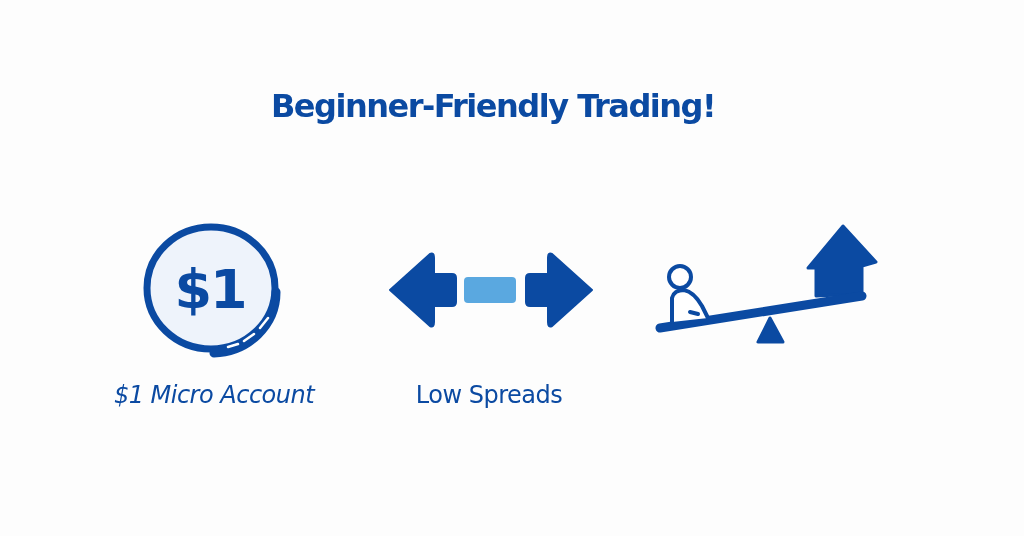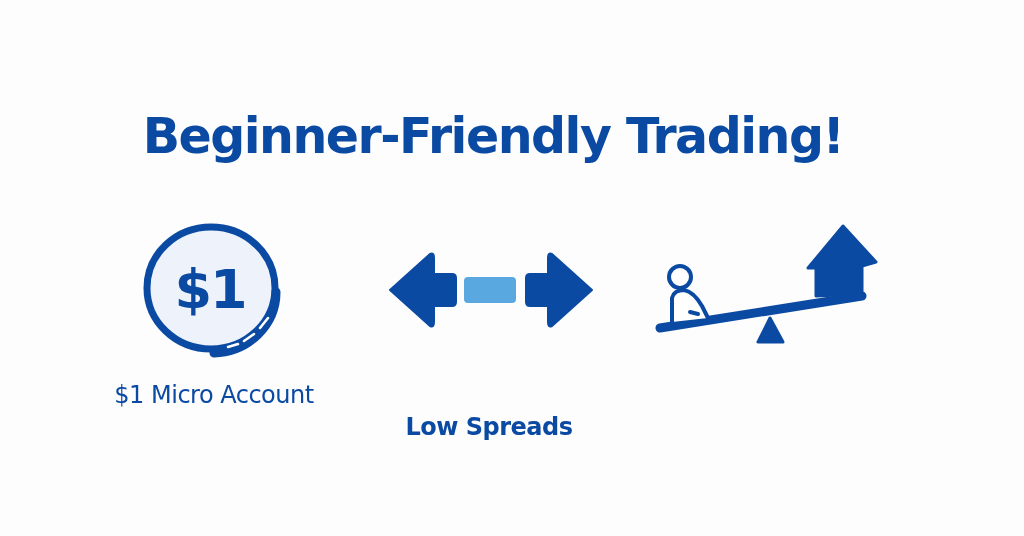--- a/index.html
+++ b/index.html
@@ -14,44 +14,44 @@
       position: relative;
       width: 1024px;
       height: 536px;
       background: #fdfdfd;
       font-family: "DejaVu Sans", "Liberation Sans", sans-serif;
       color: #0d47a1;
     }
     .title {
       position: absolute;
       left: 0;
-      top: 108px;
+      top: 87px;
       width: 986px;
       text-align: center;
-      font-size: 49px;
+      font-size: 32px;
       font-weight: bold;
       letter-spacing: -1.5px;
       color: #0b4aa2;
     }
     .feature-icon {
       position: absolute;
     }
     .feature-label {
       position: absolute;
       font-size: 24px;
       color: #0b4aa2;
       white-space: nowrap;
       text-align: center;
       letter-spacing: -0.5px;
     }
-    .feature-label.bold { font-weight: bold; margin-top: 32px; }
+    .feature-label.bold { font-weight: normal; }
     #coin-icon { left: 140px; top: 222px; width: 146px; height: 138px; }
     #spread-icon { left: 386px; top: 250px; width: 210px; height: 80px; }
     #leverage-icon { left: 650px; top: 222px; width: 232px; height: 125px; }
-    #label-micro { left: 98px; top: 381px; width: 232px; }
+    #label-micro { left: 98px; top: 381px; width: 232px; font-style: italic; }
     #label-spreads { left: 394px; top: 381px; width: 190px; }
     #label-leverage { left: 664px; top: 383px; width: 216px; }
   </style>
 </head>
 <body>
 
 <div class="canvas">
 
   <div class="title">Beginner-Friendly Trading!</div>
 

